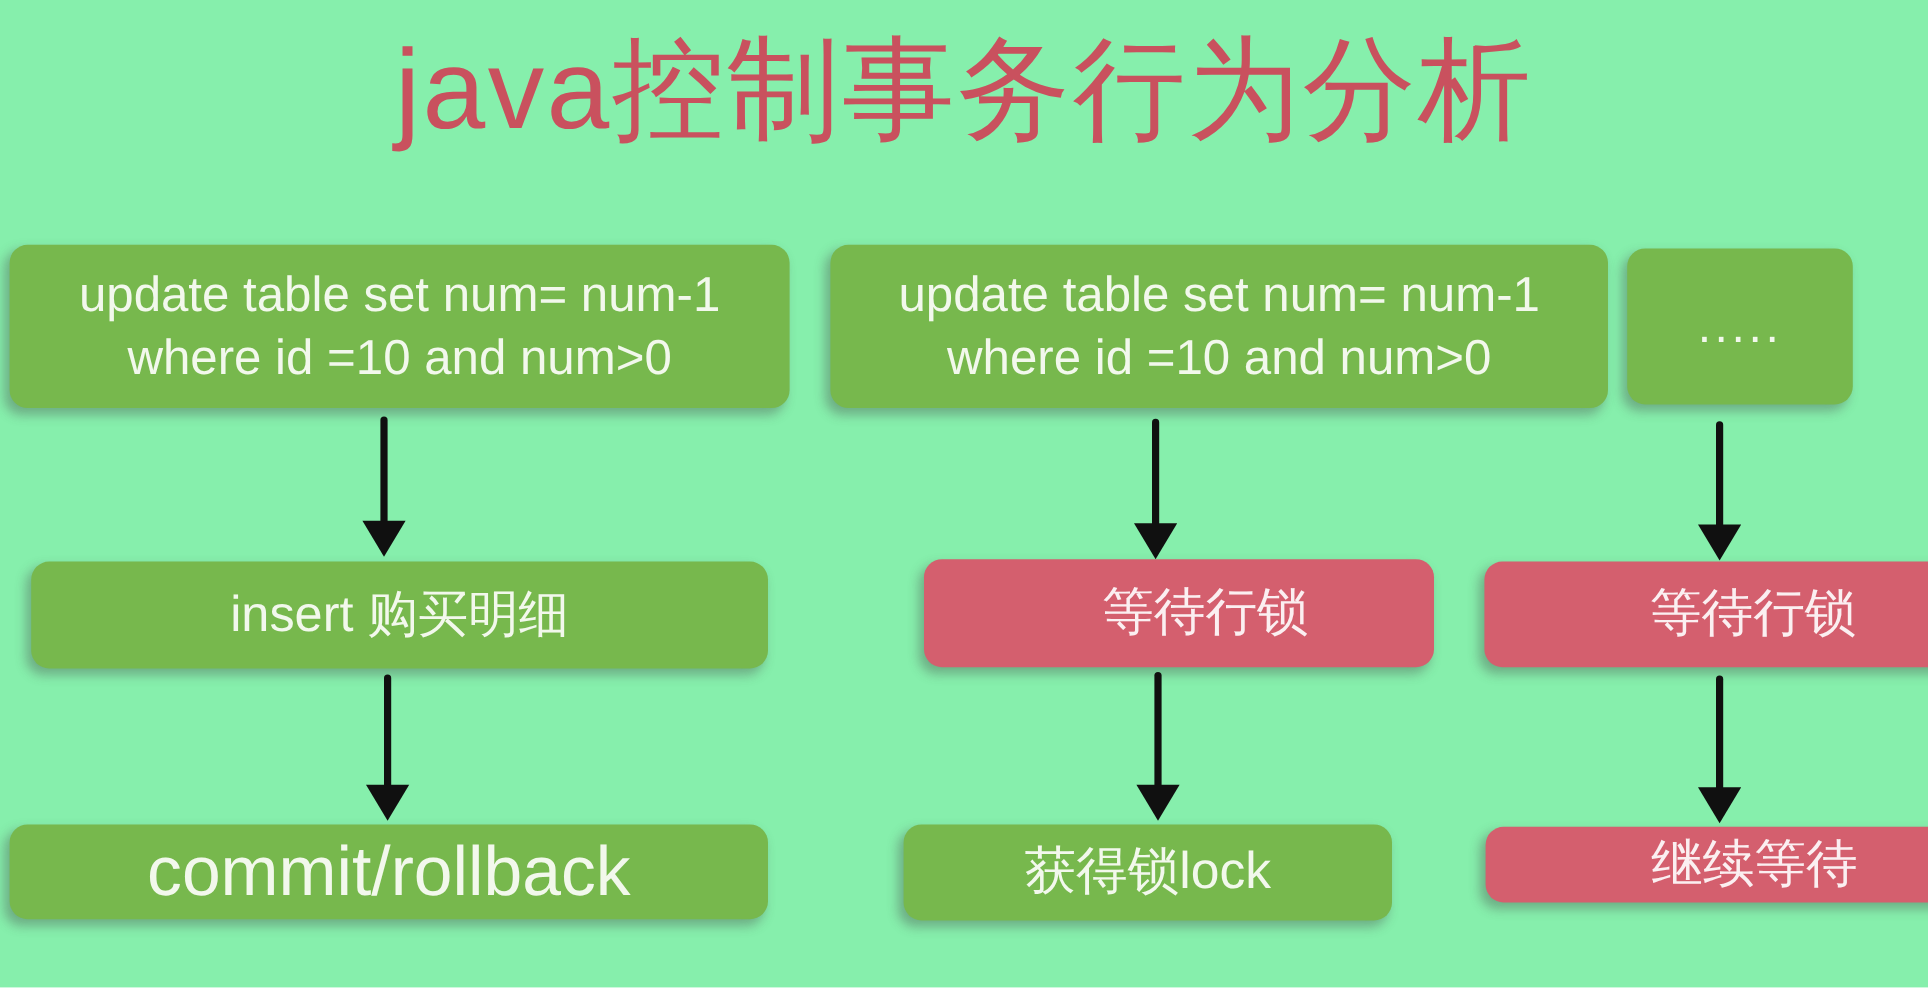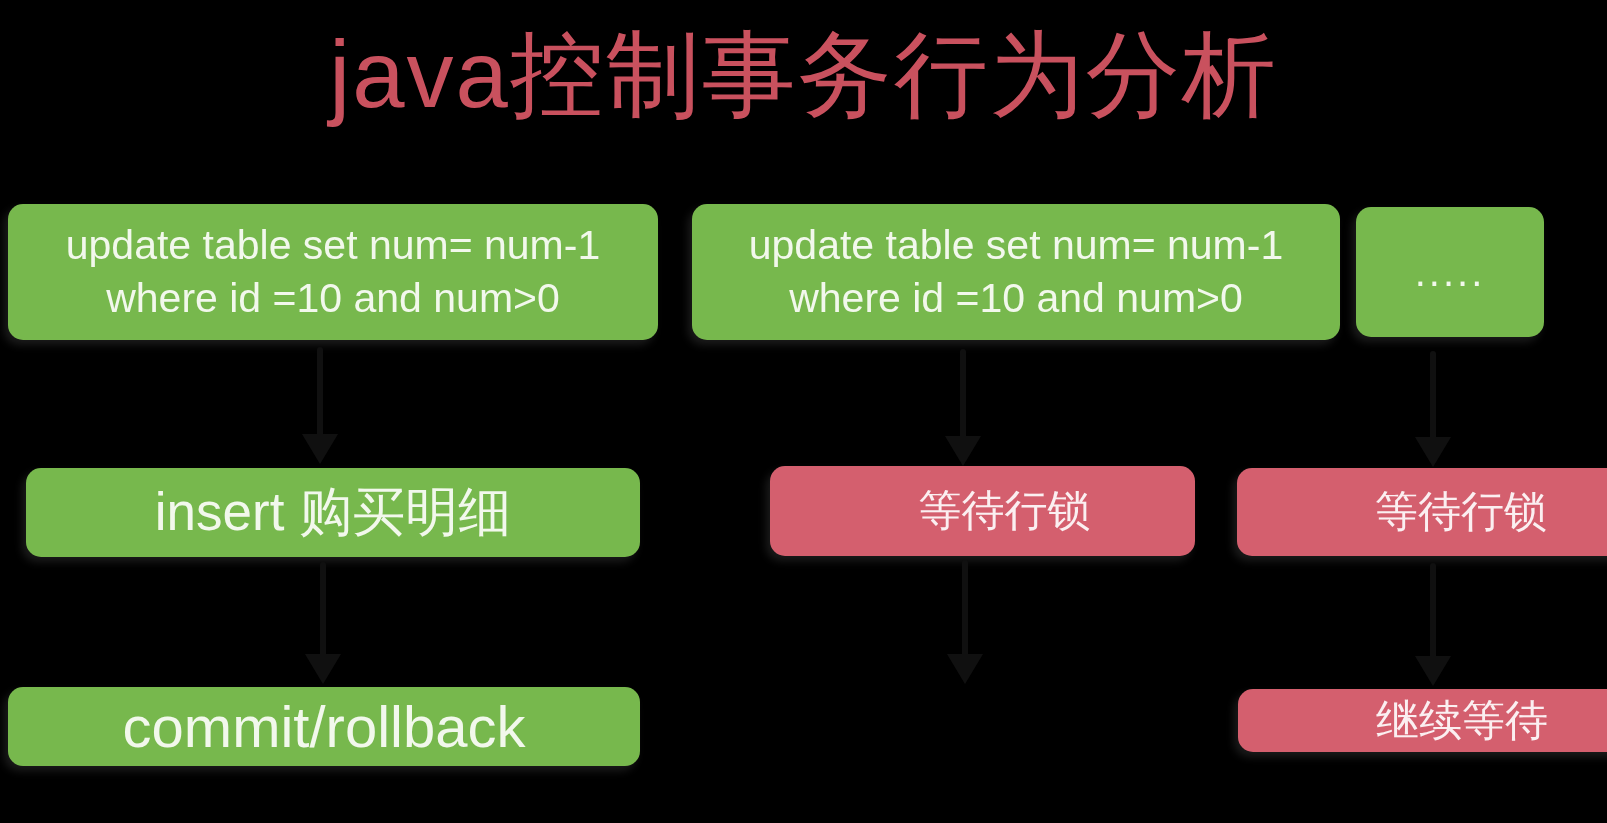--- a/index.html
+++ b/index.html
@@ -1,19 +1,19 @@
 <!DOCTYPE html>
 <html><head>
 <meta charset="utf-8">
 <style>
   html,body{margin:0;padding:0;background:#ffffff;}
   .stage{
     position:relative;
     width:1607px;height:823px;
-    background:#000000;
+    background:#86efac;
     overflow:hidden;
     font-family:"Liberation Sans", sans-serif;
   }
   .title{
     position:absolute;
     top:12px;left:0;width:100%;
     margin:0;
     text-align:center;
     font-size:94px;
     font-weight:normal;
@@ -30,21 +30,21 @@
     line-height:1.3;
   }
   .green{background:#77b84d;}
   .red{background:#d45f6e;color:#fbeff1;padding-left:44px;}
   .label{white-space:pre-line;}
   
   .b11{left:8px;   top:204px; width:650px; height:136px; font-size:41px;}
   .b21{left:692px; top:204px; width:648px; height:136px; font-size:41px;}
   .b31{left:1356px;top:207px; width:188px; height:130px; font-size:40px; letter-spacing:3px;}
   
-  .b12{left:26px;  top:468px; width:614px; height:89px;  font-size:53px;}
+  .b12{left:26px;  top:468px; width:614px; height:89px;  font-size:42px;}
   .b22{left:770px; top:466px; width:381px; height:90px;  font-size:43px;}
   .b32{left:1237px;top:468px; width:360px; height:88px;  font-size:43px;}
   
   .b13{left:8px;   top:687px; width:632px; height:79px;  font-size:58px;}
   .b23{left:753px; top:687px; width:407px; height:80px;  font-size:43px;}
   .b33{left:1238px;top:689px; width:360px; height:63px;  font-size:43px;}
   
   .arrow{position:absolute;width:36px;}
   .arrow::before{
     content:"";position:absolute;
@@ -88,20 +88,23 @@
 
   <div class="box green b21">
     <span class="label">update table set num= num-1
 where id =10 and num&gt;0</span>
   </div>
   <div class="arrow a3"></div>
   <div class="box red b22">
     <span class="label">等待行锁</span>
   </div>
   <div class="arrow a4"></div>
+  <div class="box green b23">
+    <span class="label">获得锁lock</span>
+  </div>
 
   <div class="box green b31">
     <span class="label">.....</span>
   </div>
   <div class="arrow a5"></div>
   <div class="box red b32">
     <span class="label">等待行锁</span>
   </div>
   <div class="arrow a6"></div>
   <div class="box red b33">

